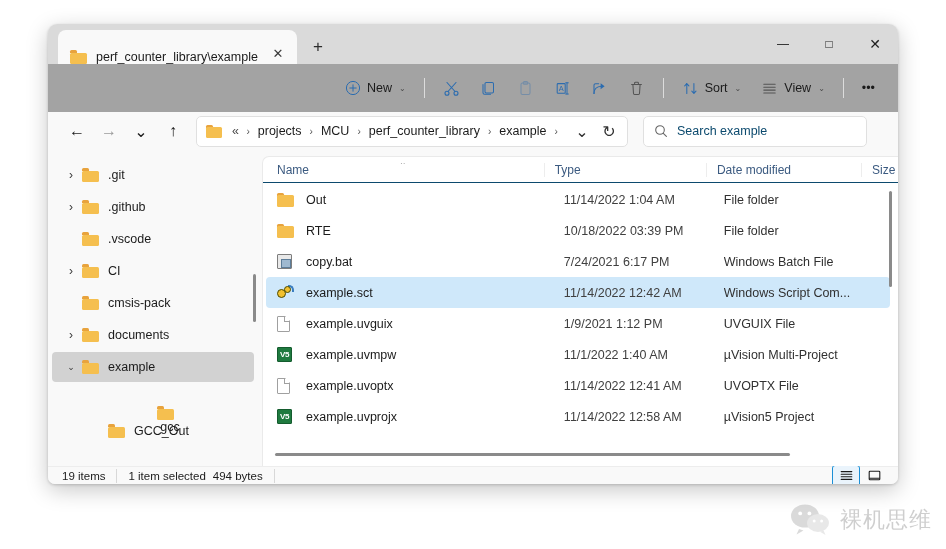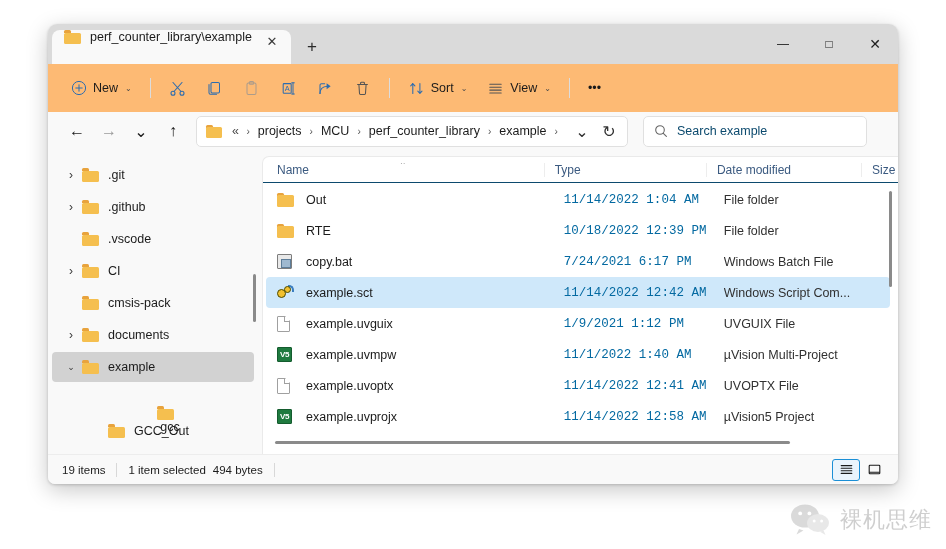--- a/index.html
+++ b/index.html
@@ -31,27 +31,27 @@
   
   .titlebar {
     height: 40px;
     background: #dadada;
     display: flex;
     align-items: flex-end;
     position: relative;
     flex: 0 0 auto;
   }
   .tab {
-    margin-left: 4px;
+    margin-left: 10px;
     height: 34px;
     min-width: 226px;
     background: #f9f9f9;
     border-radius: 8px 8px 0 0;
     display: flex;
-    align-items: flex-start;
+    align-items: flex-end;
     padding: 0 8px 0 12px;
     gap: 9px;
     cursor: default;
   }
   .tab-folder-icon {
     width: 17px; height: 14px;
     position: relative;
     flex: 0 0 auto;
   }
   .tab-folder-icon::before {
@@ -100,26 +100,27 @@
     display: flex; align-items: center; justify-content: center;
     font-size: 12px;
     color: #202020;
     cursor: default;
   }
   .wc-btn.close { font-size: 14px; }
 
   
   .commandbar {
     height: 48px;
-    background: #fdba74;
+    background: #a3a3a3;
     display: flex;
     align-items: center;
     padding: 0 14px;
     gap: 2px;
     flex: 0 0 auto;
+    justify-content: flex-end;
   }
   .cmd {
     height: 32px;
     display: flex;
     align-items: center;
     gap: 6px;
     padding: 0 9px;
     border-radius: 5px;
     font-size: 12.5px;
     color: #1b1b1b;
@@ -450,21 +451,21 @@
   }
   .fi-sct .tail {
     position: absolute;
     left: 11px; top: 0px;
     width: 6px; height: 7px;
     border-top: 2px solid #3a7ec0;
     border-right: 2px solid #3a7ec0;
     border-radius: 0 5px 0 0;
   }
   .f-name { width: 287px; overflow: hidden; white-space: nowrap; text-overflow: ellipsis; }
-  .f-date { width: 178px; color: #0369a1; white-space: nowrap; font-family: Liberation Mono, monospace; }
+  .f-date { width: 178px; color: #404040; white-space: nowrap; }
   .f-type { width: 185px; color: #303030; white-space: nowrap; overflow: hidden; text-overflow: ellipsis; }
 
   .vscroll-track {
     position: absolute;
     right: 2px; top: 26px; bottom: 22px;
     width: 11px;
   }
   .vscroll-thumb {
     position: absolute;
     left: 4px;
@@ -480,21 +481,21 @@
   .hscroll-thumb {
     position: absolute;
     top: 4px; left: 12px;
     height: 3px;
     background: #8a8a8a;
     border-radius: 2px;
   }
 
   
   .statusbar {
-    height: 30px;
+    height: 18px;
     background: #f9f9f9;
     border-top: 1px solid #ededed;
     display: flex;
     align-items: center;
     padding: 0 10px 0 14px;
     font-size: 11.5px;
     color: #1b1b1b;
     flex: 0 0 auto;
     gap: 0;
   }
@@ -758,21 +759,21 @@
             </span>
             <span class="f-name">Out</span>
             <span class="f-date">11/14/2022 1:04 AM</span>
             <span class="f-type">File folder</span>
           </div>
           <div class="frow">
             <span class="f-icon">
               <span class="fi-folder"></span>
             </span>
             <span class="f-name">RTE</span>
-            <span class="f-date">10/18/2022 12:39 PM</span>
+            <span class="f-date">10/18/2022 03:39 PM</span>
             <span class="f-type">File folder</span>
           </div>
           <div class="frow">
             <span class="f-icon">
               <span class="fi-bat"></span>
             </span>
             <span class="f-name">copy.bat</span>
             <span class="f-date">7/24/2021 6:17 PM</span>
             <span class="f-type">Windows Batch File</span>
           </div>

